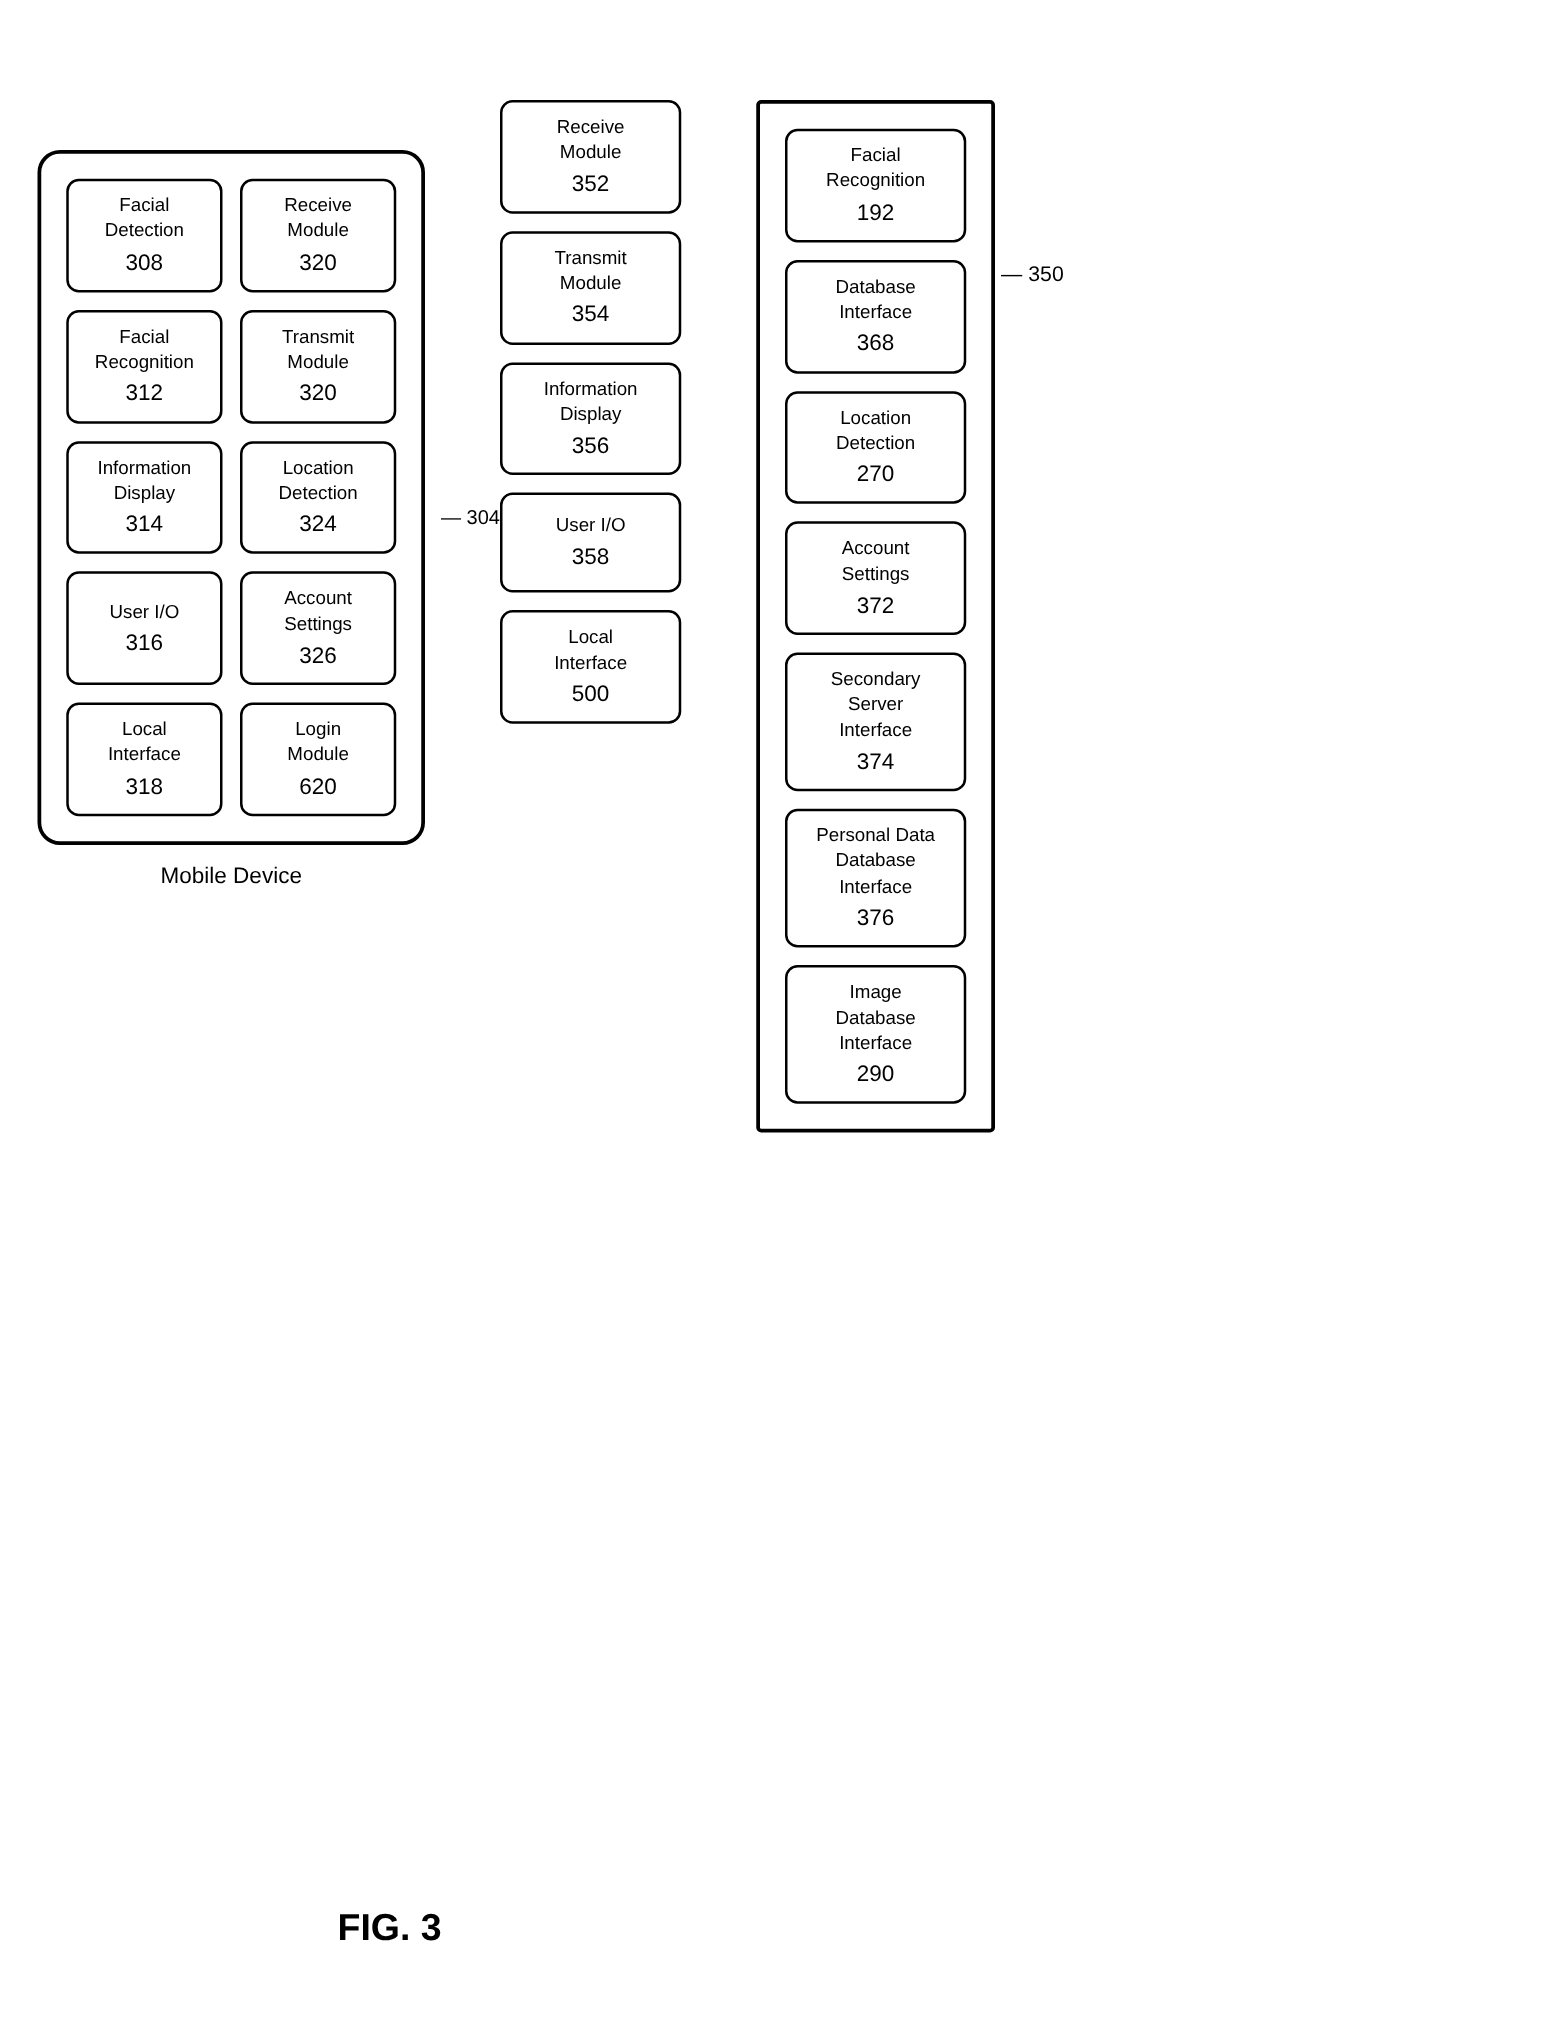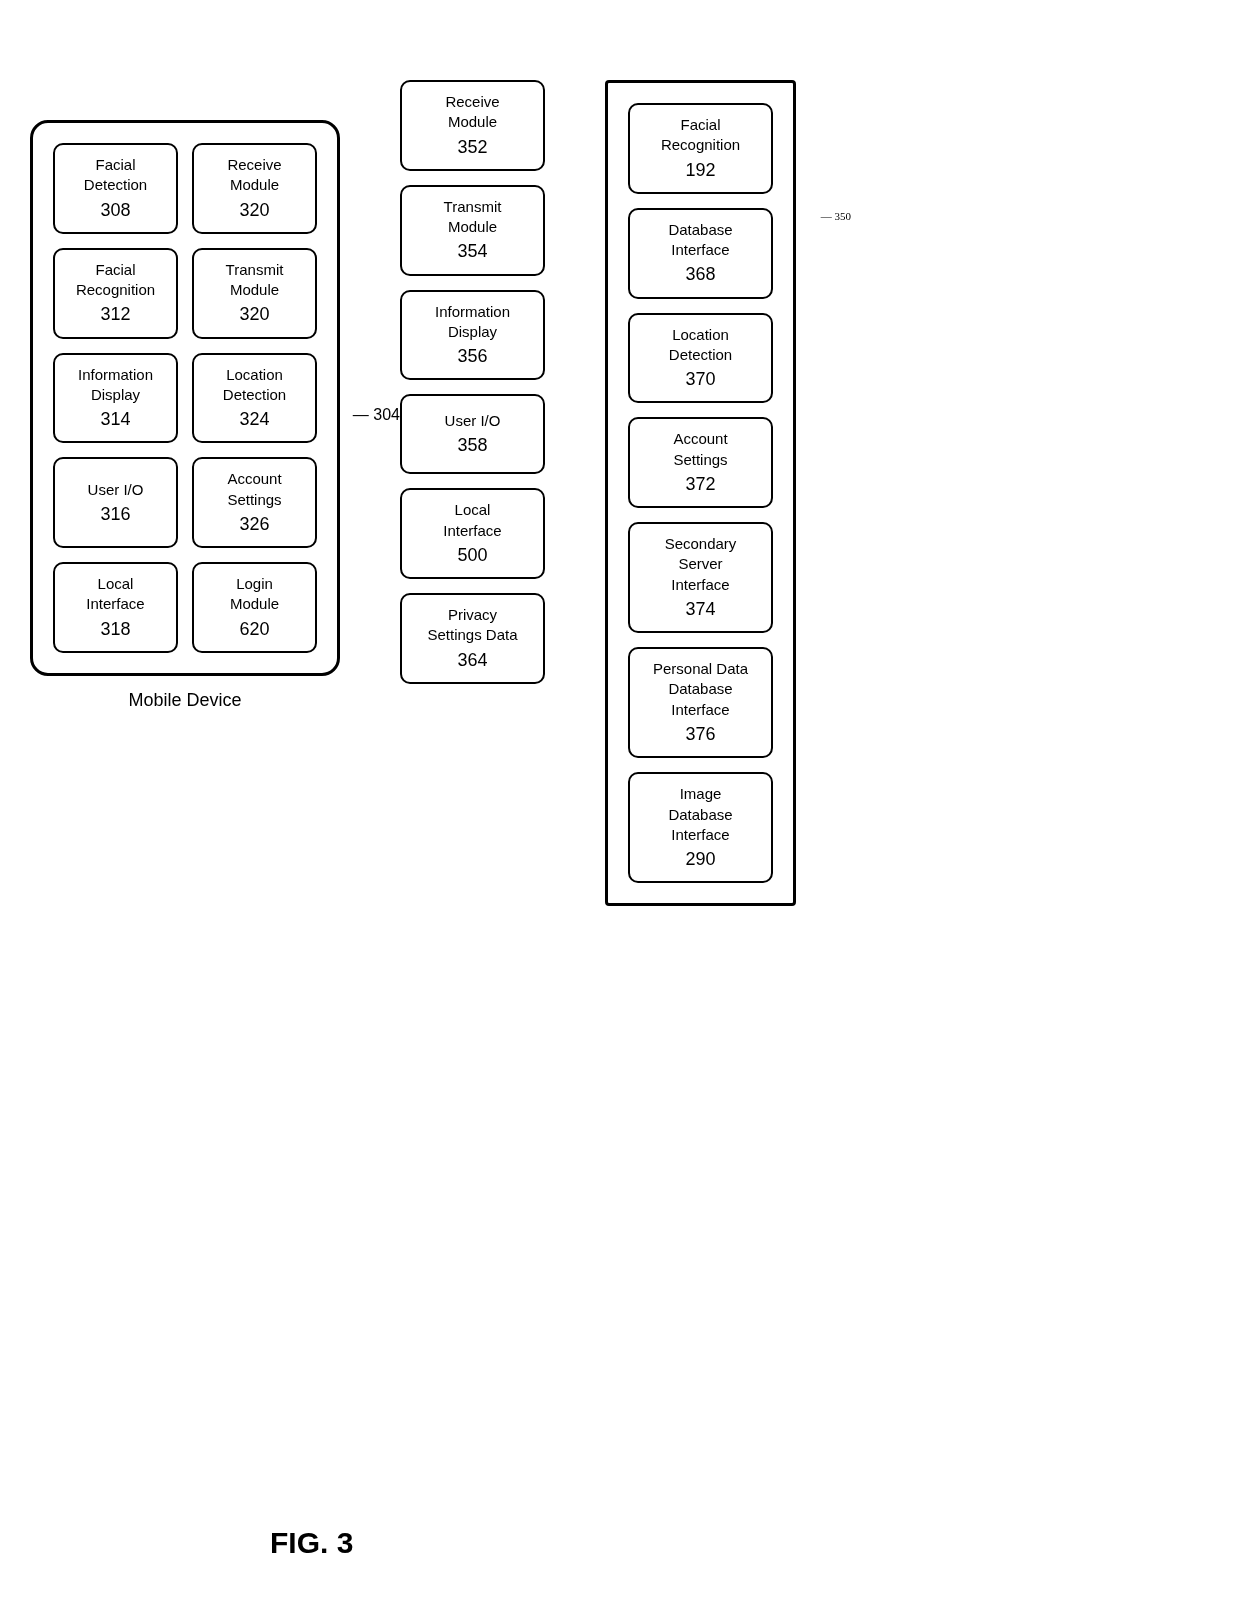--- a/index.html
+++ b/index.html
@@ -114,22 +114,21 @@
       display: flex;
       flex-direction: column;
       align-items: center;
       justify-content: center;
     }
 
     .ref-350 {
       position: absolute;
       right: -55px;
       top: 130px;
-      font-size: 11px;
-      font-family: Liberation Serif, serif;
+      font-size: 17px;
     }
 
     
     .fig-label {
       font-size: 30px;
       font-weight: bold;
       position: absolute;
       bottom: 60px;
       left: 270px;
     }
@@ -228,44 +227,39 @@
       </div>
       <div class="middle-box">
         <span>User I/O</span>
         <span class="module-number">358</span>
       </div>
       <div class="middle-box">
         <span>Local</span>
         <span>Interface</span>
         <span class="module-number">500</span>
       </div>
-      <div class="middle-box">
-        <span>Privacy</span>
-        <span>Settings Data</span>
-        <span class="module-number">364</span>
-      </div>
     </div>
 
   <div class="right-section">
     <div class="right-outer-box" id="right-outer-box">
     <div class="right-col-right">
           <div class="right-box">
             <span>Facial</span>
             <span>Recognition</span>
             <span class="module-number">192</span>
           </div>
           <div class="right-box">
             <span>Database</span>
             <span>Interface</span>
             <span class="module-number">368</span>
           </div>
           <div class="right-box">
             <span>Location</span>
             <span>Detection</span>
-            <span class="module-number">370</span>
+            <span class="module-number">270</span>
           </div>
           <div class="right-box">
             <span>Account</span>
             <span>Settings</span>
             <span class="module-number">372</span>
           </div>
           <div class="right-box">
             <span>Secondary</span>
             <span>Server</span>
             <span>Interface</span>

